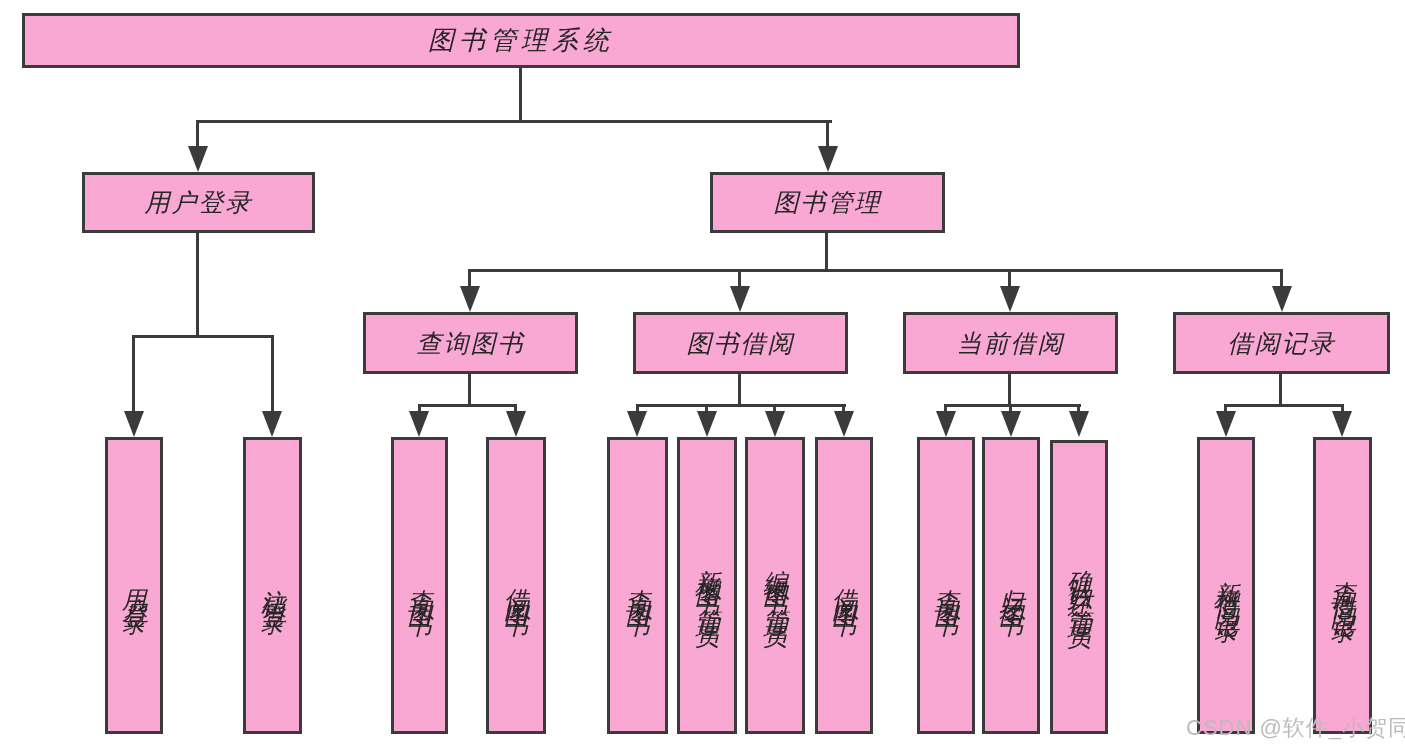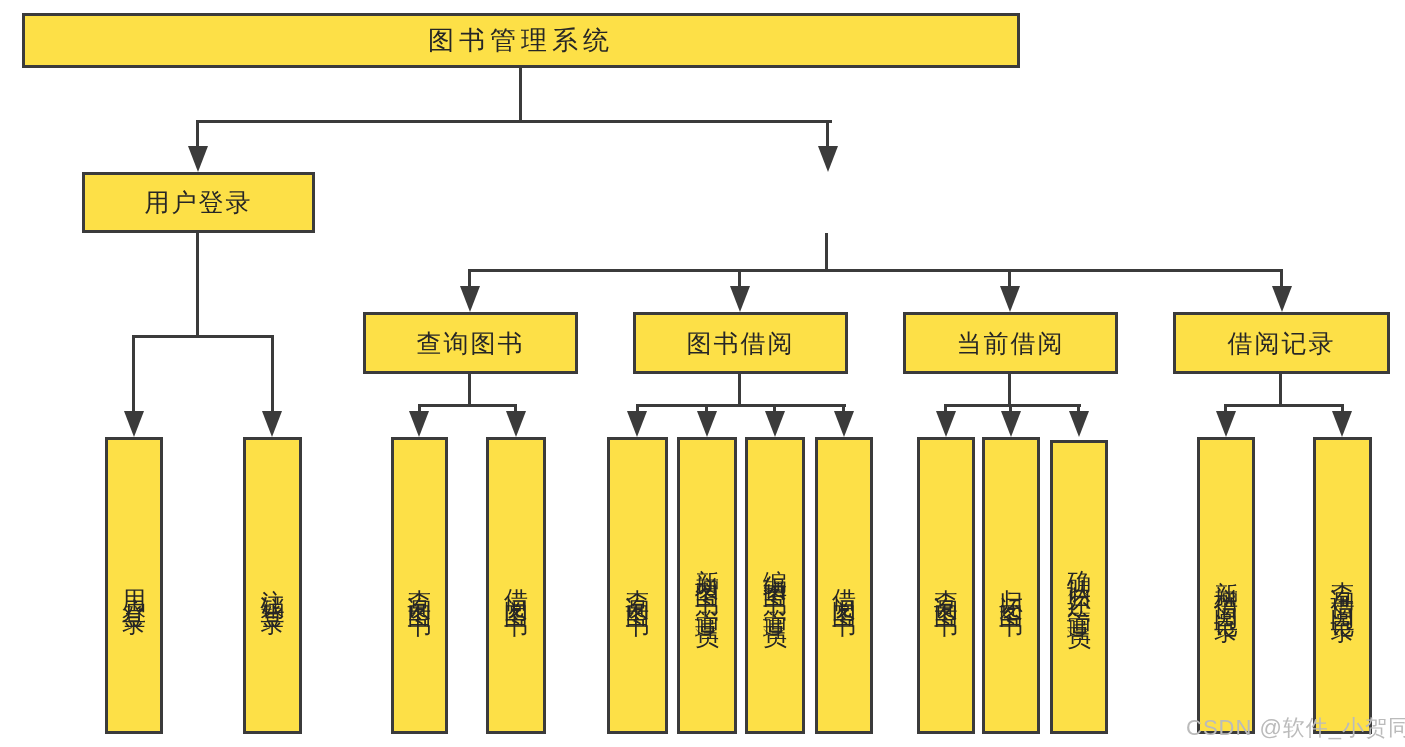--- a/index.html
+++ b/index.html
@@ -25,27 +25,28 @@
   
   .ar{
     position:absolute;width:0;height:0;
     border-left:10px solid transparent;
     border-right:10px solid transparent;
     border-top:26px solid var(--line);
   }
   
   .box{
     position:absolute;
-    background:#fde047;
+    background:#f9a8d4;
     border:3px solid var(--line);
     display:flex;align-items:center;justify-content:center;
     font-size:25px;
     letter-spacing:2px;
     color:var(--text);
     z-index:2;
+    font-style:italic;
   }
   .box.root{font-size:26px;letter-spacing:5px;}
   .box.vbox{font-size:24px;}
   .box.vbox > span{
     position:absolute;left:50%;top:50%;
     transform:translate(-50%,-50%);
     writing-mode:vertical-rl;
     text-orientation:mixed;
     white-space:nowrap;
     letter-spacing:8px;
@@ -120,20 +121,21 @@
   <div class="ln v" style="left:1279px;top:374px;height:33px;"></div>
   <div class="ln h" style="left:1224px;top:404px;width:120px;"></div>
   <div class="ln v" style="left:1224px;top:404px;height:9px;"></div>
   <div class="ar" style="left:1216px;top:411px;"></div>
   <div class="ln v" style="left:1341px;top:404px;height:9px;"></div>
   <div class="ar" style="left:1332px;top:411px;"></div>
 
   <div class="box root" style="left:22px;top:13px;width:998px;height:55px;">图书管理系统</div>
 
   <div class="box" style="left:82px;top:172px;width:233px;height:61px;">用户登录</div>
+  <div class="box" style="left:710px;top:172px;width:235px;height:61px;">图书管理</div>
 
   <div class="box" style="left:363px;top:312px;width:215px;height:62px;">查询图书</div>
   <div class="box" style="left:903px;top:312px;width:215px;height:62px;">当前借阅</div>
   <div class="box" style="left:633px;top:312px;width:215px;height:62px;">图书借阅</div>
   <div class="box" style="left:1173px;top:312px;width:217px;height:62px;">借阅记录</div>
 
   <div class="box vbox" style="left:105px;top:437px;width:58px;height:297px;">
     <span>用户登录</span>
   </div>
   <div class="box vbox" style="left:243px;top:437px;width:59px;height:297px;">

